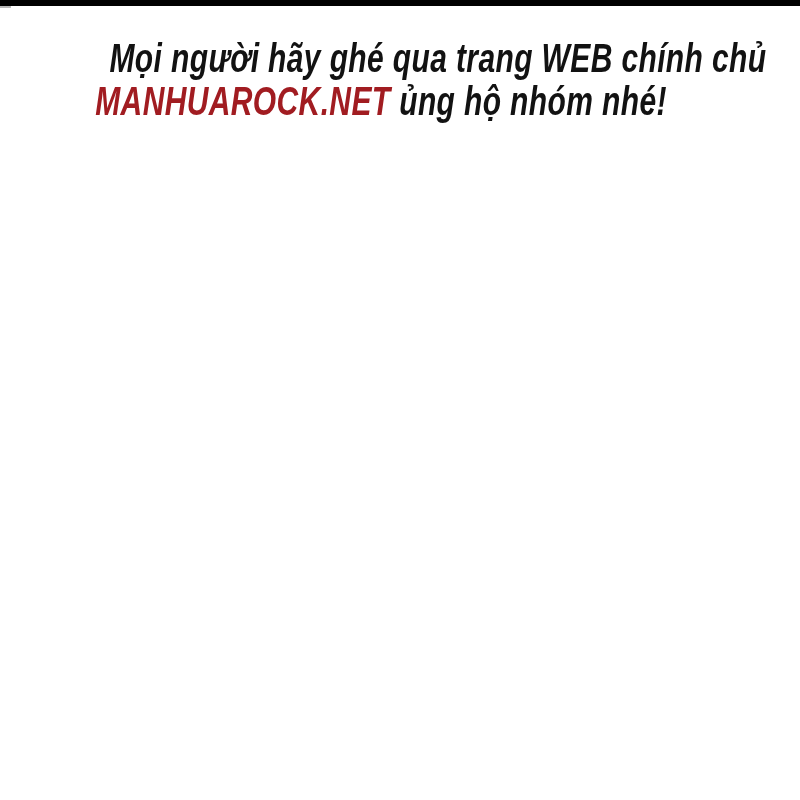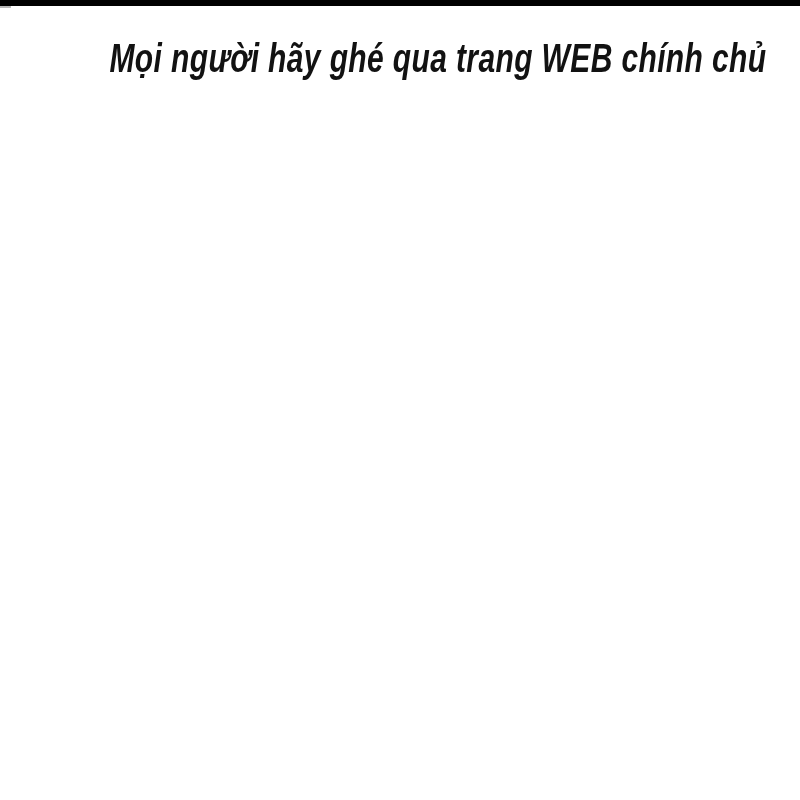--- a/index.html
+++ b/index.html
@@ -70,15 +70,18 @@
 </head>
 <body>
 
 <div class="top-bar"></div>
 <div class="smudge"></div>
 
 <div class="notice">
   <div class="notice-line">
     <span class="squeeze">Mọi người hãy ghé qua trang WEB chính chủ</span>
   </div>
+  <div class="notice-line">
+    <span class="squeeze"><span class="site-name">MANHUAROCK.NET</span><span> ủng hộ nhóm nhé!</span></span>
+  </div>
 </div>
 
 <div class="blank-area"></div>
 
 </body></html>

